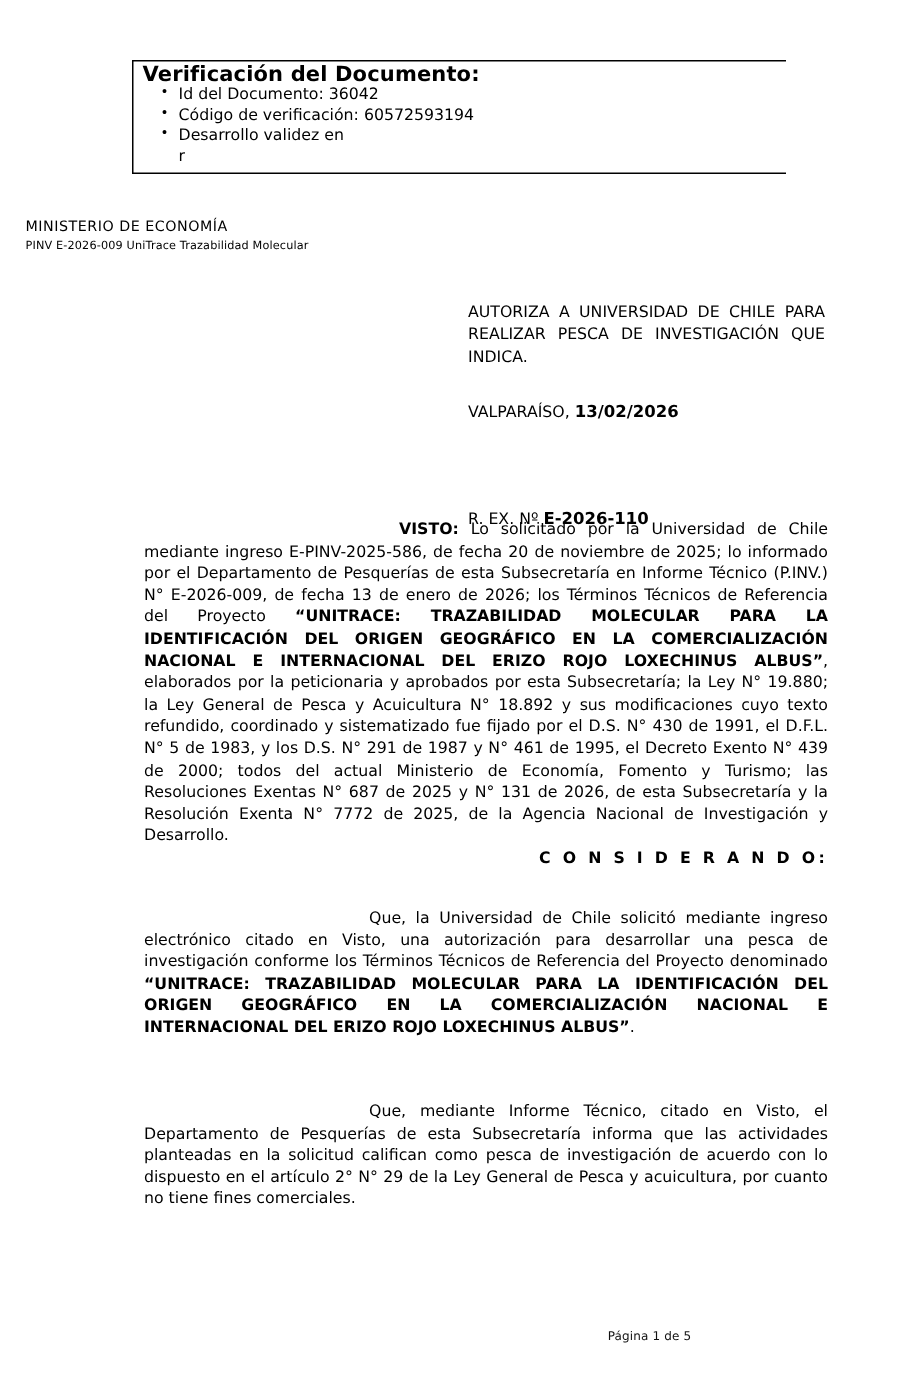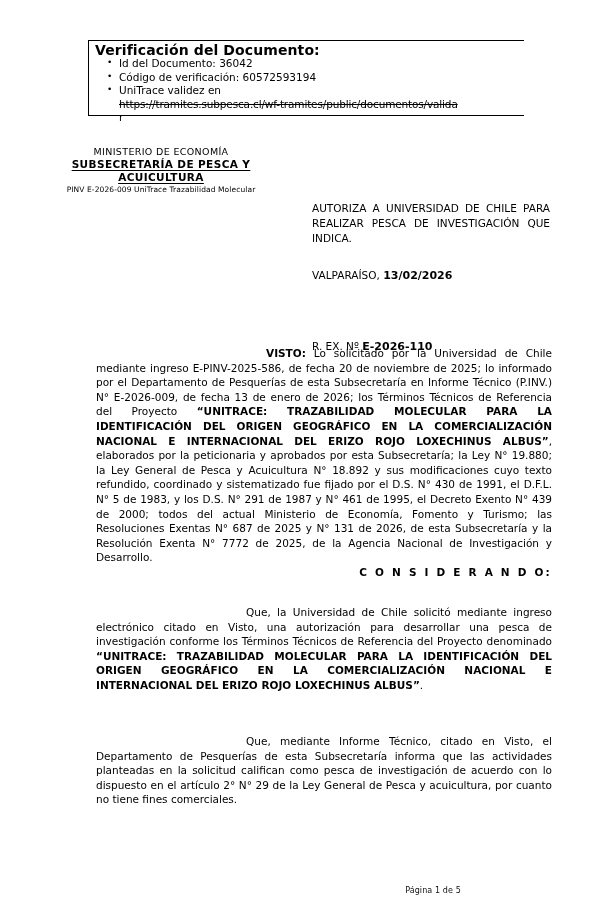--- a/index.html
+++ b/index.html
@@ -63,24 +63,23 @@
   }
   .verif-url-tail {
     display: block;
     font-size: 10.5px;
     line-height: 13.5px;
   }
 
   
   .ministry {
     position: absolute;
-    left: 30px;
+    left: 17px;
     top: 146px;
     width: 262px;
-    text-align: center;
   }
   .ministry .l1,
   .ministry .l2 {
     font-size: 9.5px;
     line-height: 11.5px;
     letter-spacing: 0.35px;
   }
   .ministry .l3 {
     font-size: 10.5px;
     font-weight: bold;
@@ -179,30 +178,28 @@
     <li>
       <span class="bullet">•</span>
       <span>Id del Documento: 36042</span>
     </li>
     <li>
       <span class="bullet">•</span>
       <span>Código de verificación: 60572593194</span>
     </li>
     <li>
       <span class="bullet">•</span>
-      <span>UniTrace validez en</span>
-      <span class="verif-url">https://tramites.subpesca.cl/wf-tramites/public/documentos/valida</span>
+      <span>Desarrollo validez en</span>
       <span class="verif-url-tail">r</span>
     </li>
   </ul>
 </div>
 
 <div class="ministry">
   <div class="l1">MINISTERIO DE ECONOMÍA</div>
-  <div class="l3">SUBSECRETARÍA DE PESCA Y ACUICULTURA</div>
   <div class="l4">PINV E-2026-009 UniTrace  Trazabilidad Molecular</div>
 </div>
 
 <div class="subject">AUTORIZA A UNIVERSIDAD DE CHILE PARA REALIZAR PESCA DE INVESTIGACIÓN QUE INDICA.</div>
 
 <div class="place-date">
   <span>VALPARAÍSO,</span>
   <b>13/02/2026</b>
 </div>
 

